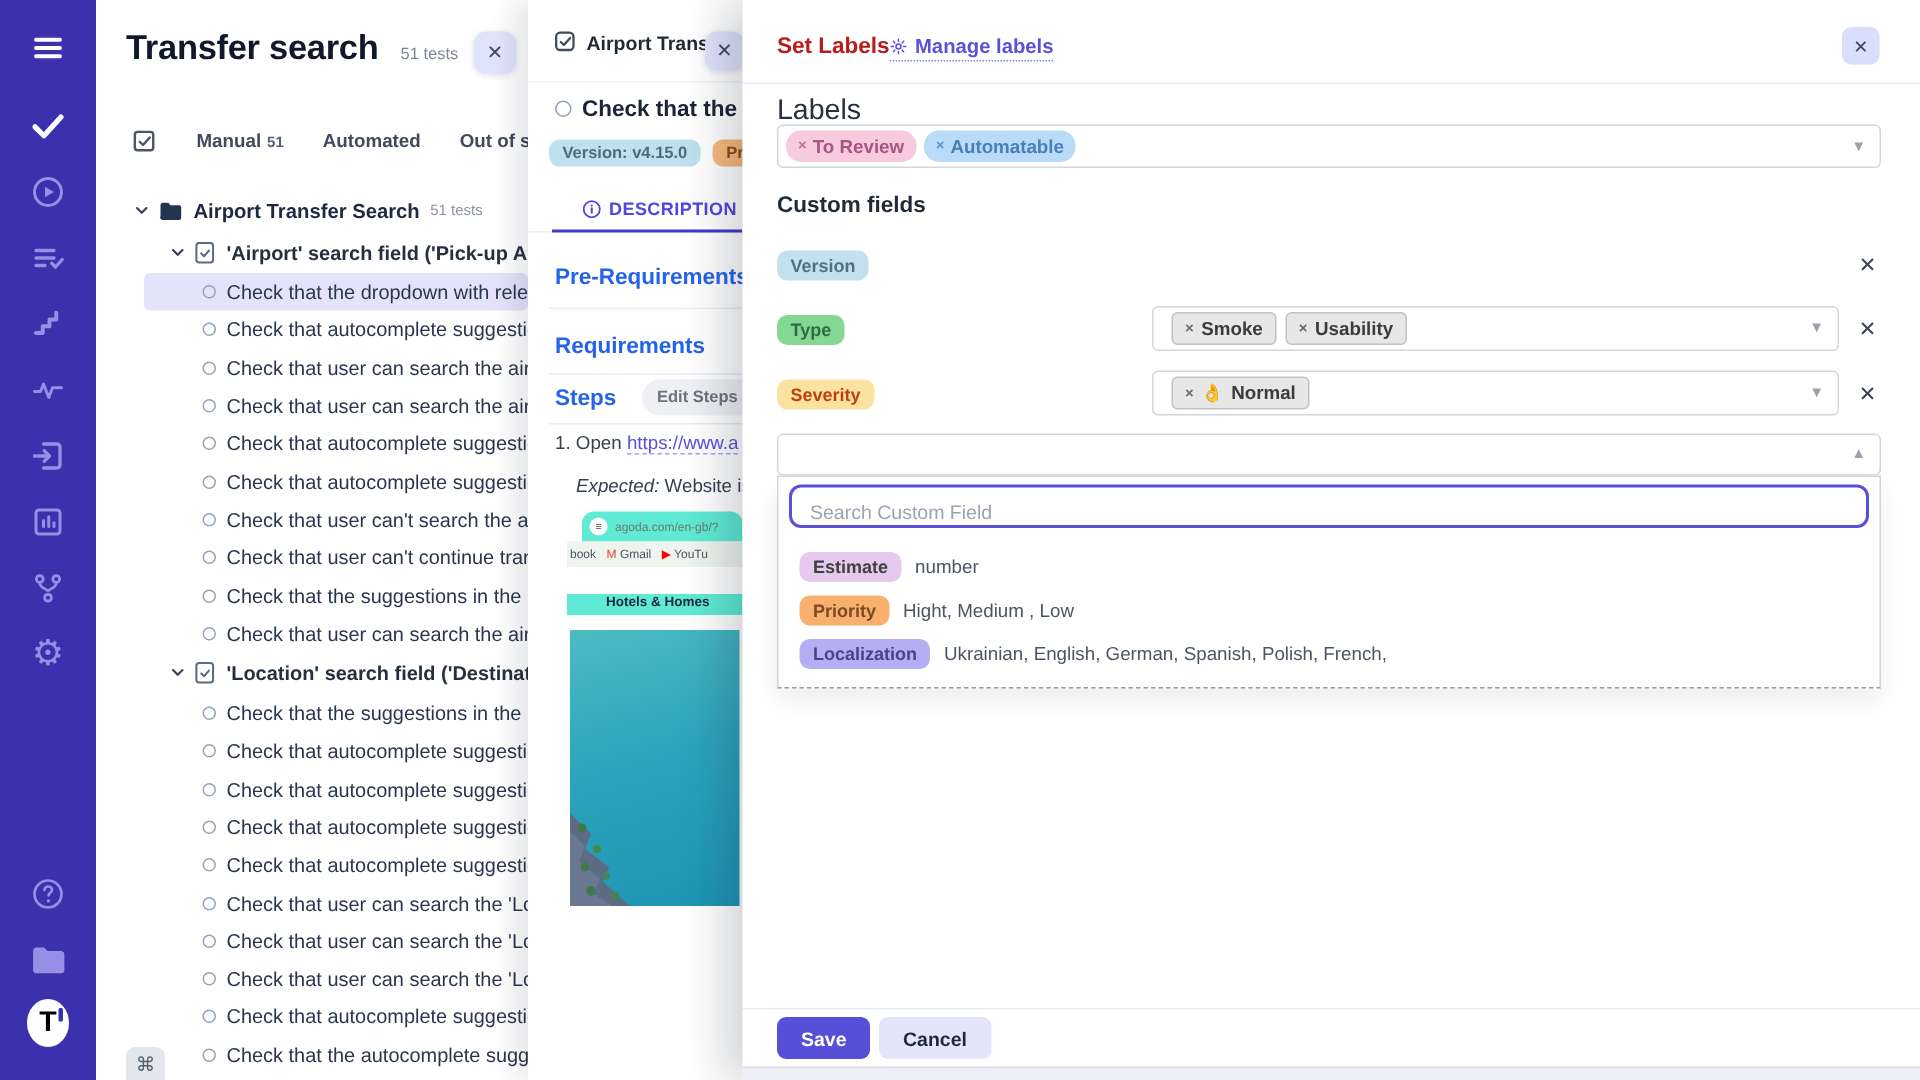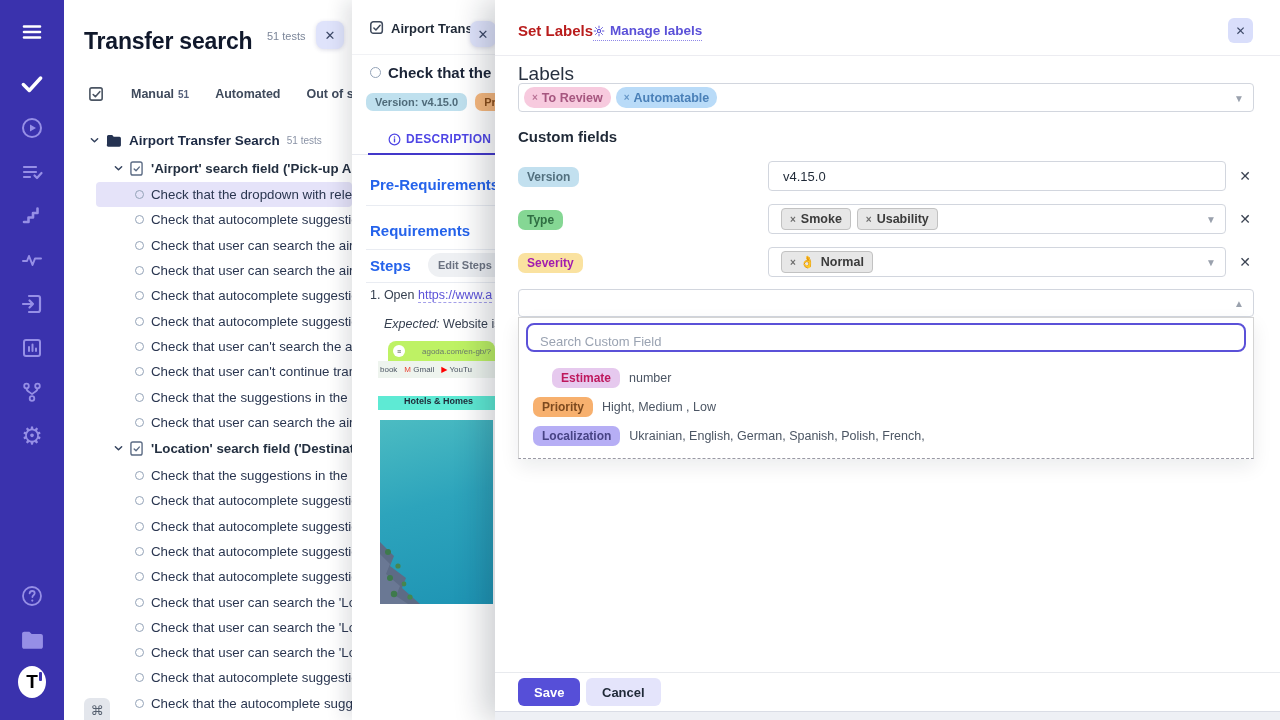--- a/index.html
+++ b/index.html
@@ -13,21 +13,21 @@
   .side-ic.white{color:#fff;}
   .side-ic svg{display:block;}
   .gear-glyph{font-size:24px;line-height:1;}
   .logo-circle{width:32px;height:32px;border-radius:50%;background:#fff;color:#000;
     display:flex;align-items:center;justify-content:center;font-weight:800;font-size:19px;}
   .logo-circle i{font-style:normal;position:relative;}
   .logo-circle i:after{content:"";position:absolute;right:-4px;top:1px;width:3px;height:9px;background:#3a32ad;border-radius:1px;}
 
   
   .tests-panel{position:absolute;left:64px;top:0;width:288px;height:720px;background:#fff;z-index:1;}
-  .tp-title{position:absolute;left:20px;top:28px;font-size:23px;font-weight:800;color:#10182b;letter-spacing:-.2px;white-space:nowrap;}
+  .tp-title{position:absolute;left:20px;top:18px;font-size:23px;font-weight:800;color:#10182b;letter-spacing:-.2px;white-space:nowrap;}
   .tp-count{position:absolute;left:203px;top:30px;font-size:11px;color:#7c8699;white-space:nowrap;}
   .sq-close{width:28px;height:28px;border-radius:8px;background:#dfe3fb;color:#3c4867;
     display:flex;align-items:center;justify-content:center;font-size:13px;cursor:pointer;box-shadow:0 1px 4px rgba(60,60,120,.18);}
   .tp-close{position:absolute;left:252px;top:21px;}
   .tp-tabs{position:absolute;left:0;top:78px;width:288px;height:32px;display:flex;align-items:center;padding-left:24px;gap:26px;}
   .tp-tab{font-size:12.5px;font-weight:700;color:#3f4a5c;white-space:nowrap;cursor:pointer;display:flex;align-items:baseline;gap:4px;}
   .tp-tab .cnt{font-size:10px;font-weight:700;color:#55607a;}
   .tab-ic{color:#4b5563;display:flex;cursor:pointer;}
   
   .tree{position:absolute;left:0;top:127px;width:288px;}
@@ -67,22 +67,22 @@
   .dp-section{position:absolute;left:18px;width:125px;font-size:15px;font-weight:800;color:#2563eb;white-space:nowrap;}
   .dp-rule{position:absolute;left:14px;width:129px;border-top:1px solid #e9ecf2;}
   .edit-steps{position:absolute;left:58px;top:-4px;height:24px;background:#eef0f3;border-radius:12px;
     display:flex;align-items:center;padding:0 26px 0 10px;font-size:11px;font-weight:600;color:#6b7280;cursor:pointer;}
   .dp-step{position:absolute;left:18px;top:288px;font-size:12.5px;color:#374151;white-space:nowrap;}
   .dp-link{color:#5b51d8;border-bottom:1px dashed #a5a0ea;cursor:pointer;}
   .dp-expected{position:absolute;left:32px;top:317px;font-size:12.5px;color:#374151;white-space:nowrap;}
   .dp-expected i{font-style:italic;}
   
   .thumb{position:absolute;left:26px;top:341px;width:117px;}
-  .thumb-addr{margin-left:10px;height:20px;background:#bef264;border-radius:8px 8px 0 0;
-    display:flex;align-items:center;padding-left:5px;gap:17px;white-space:nowrap;}
+  .thumb-addr{margin-left:10px;height:20px;background:#5eead4;border-radius:8px 8px 0 0;
+    display:flex;align-items:center;padding-left:5px;gap:5px;white-space:nowrap;}
   .thumb-addr .dot{width:12px;height:12px;border-radius:50%;background:#fff;color:#3c4a3e;font-size:7px;
     display:flex;align-items:center;justify-content:center;flex:0 0 auto;}
   .thumb-addr .url{font-size:8px;font-weight:700;color:#2f3a31;}
   .thumb-addr .url span{font-weight:400;color:#6b7a6d;}
   .thumb-bm{height:17px;background:#eef4ee;display:flex;align-items:center;gap:7px;padding-left:2px;
     font-size:8px;color:#4b5563;white-space:nowrap;}
   .bm-ic{font-size:8px;}
   .thumb-gap{height:18px;background:#fff;}
   .thumb-nav{height:14px;background:#5eead4;font-size:9px;font-weight:700;color:#1f2937;padding-left:26px;white-space:nowrap;}
   .thumb-sp{height:10px;background:#fff;}
@@ -108,36 +108,36 @@
   .tag-pink{background:#f7cade;color:#a6567f;}
   .tag-blue{background:#b9dbf8;color:#4a80b8;}
   .gtag{display:inline-flex;align-items:center;gap:5px;height:22px;padding:0 8px;border-radius:4px;
     background:#e7e7e7;border:1px solid #c2c2c2;font-size:12.5px;font-weight:600;color:#3b3b3b;white-space:nowrap;}
   .gtag .x{font-size:10px;color:#6d6d6d;cursor:pointer;}
   .gtag .emoji{color:#f0b429;font-size:12px;}
   .m-cf-head{position:absolute;left:23px;top:128px;font-size:15px;font-weight:700;color:#1f2937;}
   .f-badge{position:absolute;left:23px;font-size:12px;font-weight:600;padding:3px 9px;border-radius:7px;white-space:nowrap;}
   .badge-version{background:#c2e0ef;color:#52707f;}
   .badge-type{background:#85d794;color:#2f6e42;}
-  .badge-severity{background:#fae2a0;color:#a21caf;text-align:center;}
+  .badge-severity{background:#fae2a0;color:#c2410c;text-align:center;}
   .f-ctrl{position:absolute;left:273px;width:458px;height:30px;display:flex;align-items:center;padding-left:12px;gap:6px;}
   .f-ctrl input{border:none;outline:none;font-size:13px;color:#1f2937;font-family:inherit;width:400px;background:transparent;}
   .row-x{position:absolute;left:740px;width:20px;height:20px;display:flex;align-items:center;justify-content:center;
     font-size:14px;color:#3b4352;cursor:pointer;}
   .new-select{position:absolute;left:23px;top:289px;width:736px;height:28px;}
   .dropdown{position:absolute;left:23px;top:317px;width:736px;height:142px;background:#fff;
     border:1px solid #d4d4d4;border-bottom:1px dashed #9a9aa5;box-shadow:0 8px 18px rgba(15,23,42,.08);}
   .dd-search{position:absolute;left:7px;top:5px;width:720px;height:29px;border:2px solid #5b51d8;border-radius:8px;
     display:flex;align-items:flex-end;padding-left:10px;}
   .dd-search input{border:none;outline:none;width:680px;font-size:13px;font-family:inherit;color:#1f2937;background:transparent;}
   .dd-search input::placeholder{color:#9aa3b2;}
   .dd-opt{position:absolute;left:14px;display:flex;align-items:center;gap:9px;font-size:12.5px;color:#4b5563;
     white-space:nowrap;cursor:pointer;}
   .o-badge{font-size:12px;font-weight:600;padding:3px 9px;border-radius:7px;}
-  .badge-estimate{background:#e6c9ee;color:#be185d;margin-left:19px;}
+  .badge-estimate{background:#e6c9ee;color:#404040;}
   .badge-priority{background:#f7b06e;color:#7d4a1f;}
   .badge-localization{background:#b6aef5;color:#474384;}
   .m-footer-rule{position:absolute;left:0;top:672px;width:785px;border-top:1px solid #e8eaee;}
   .btn{position:absolute;top:678px;height:28px;border:none;border-radius:6px;font-size:13px;font-weight:600;
     font-family:inherit;cursor:pointer;padding:0 16px;}
   .btn-save{left:23px;background:#564fd8;color:#fff;}
   .btn-cancel{left:91px;background:#e4e4fb;color:#1f2937;}
   .m-bottom-strip{position:absolute;left:0;top:711px;width:785px;height:9px;background:#eef0f5;border-top:1px solid #dadde6;}
 </style>
 </head>
@@ -474,23 +474,20 @@
     <span class="tag tag-blue">
       <span class="x">×</span>
       <span>Automatable</span>
     </span>
     <span class="caret">▼</span>
   </div>
 
   <div class="m-cf-head">Custom fields</div>
 
   <span class="f-badge badge-version" style="top:167px">Version</span>
-  <div class="sel f-ctrl" style="top:161px">
-    <input value="v4.15.0" style="">
-  </div>
   <span class="row-x" style="top:166px">✕</span>
 
   <span class="f-badge badge-type" style="top:210px">Type</span>
   <div class="sel f-ctrl" style="top:204px">
     <span class="gtag">
       <span class="x">×</span>
       <span>Smoke</span>
     </span>
     <span class="gtag">
       <span class="x">×</span>

